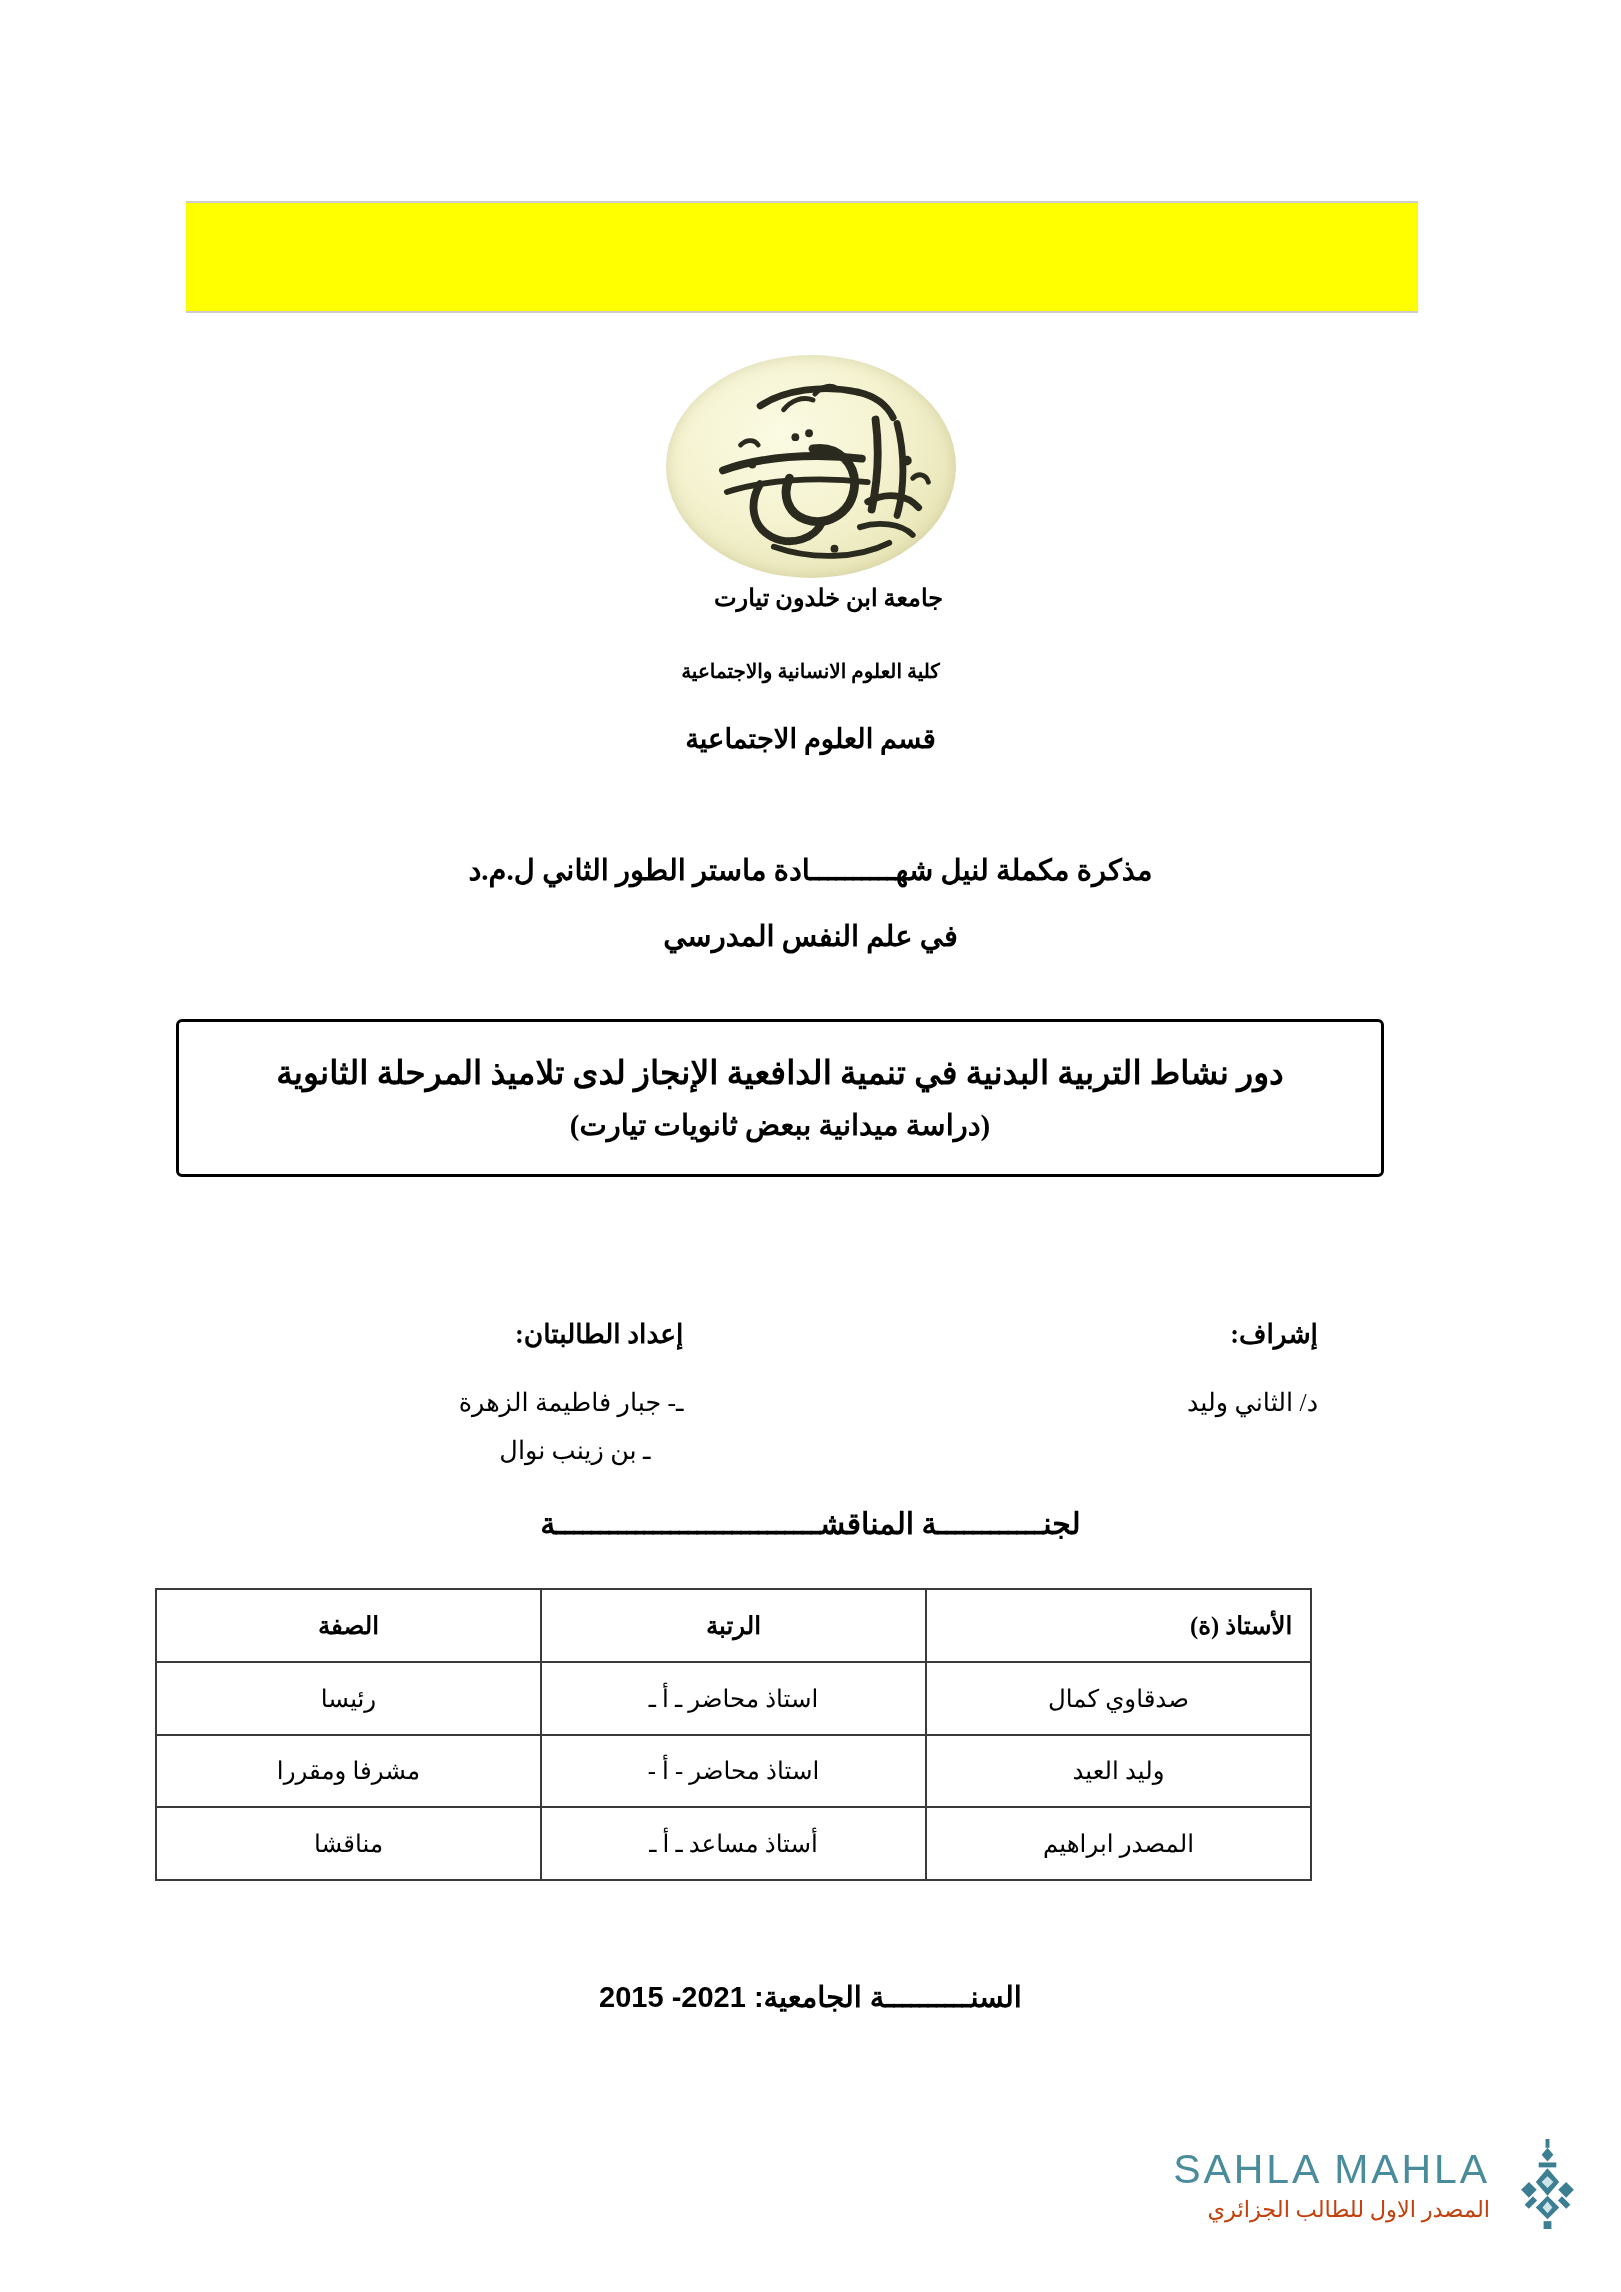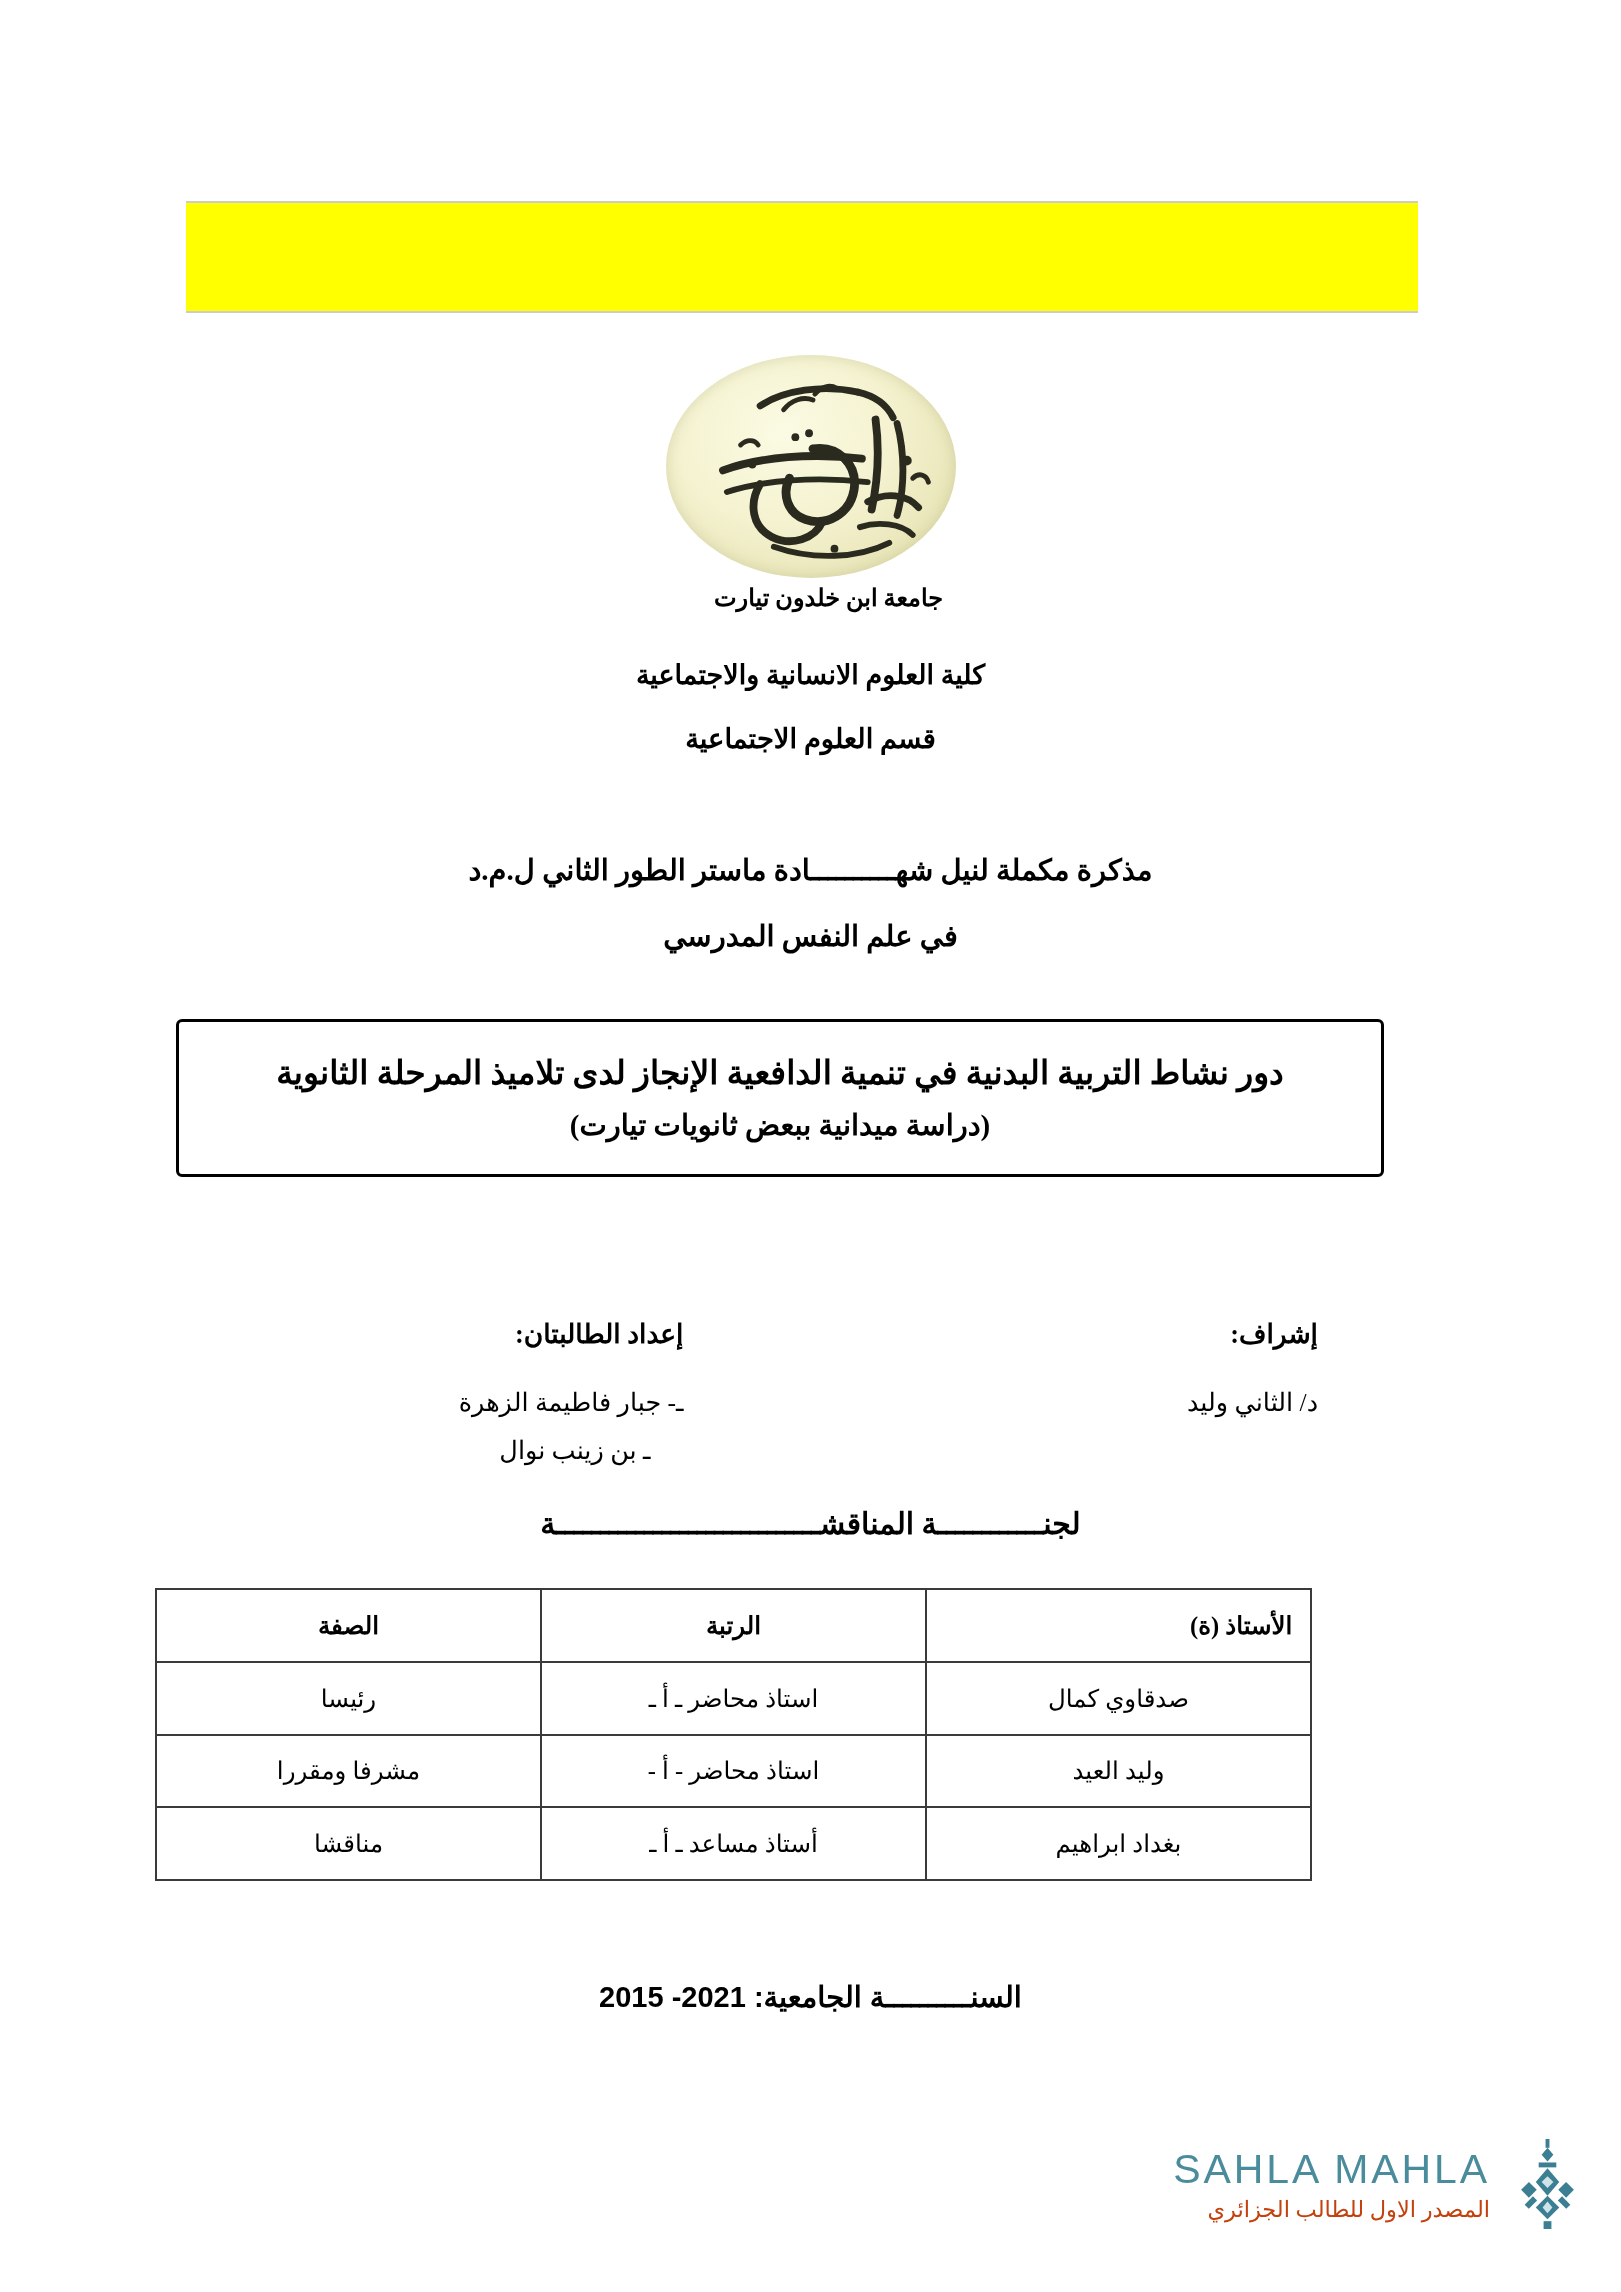--- a/index.html
+++ b/index.html
@@ -47,21 +47,21 @@
 
   
   .hdr{
     position:absolute;
     left:0;right:0;
     text-align:center;
     font-weight:bold;
     color:#000;
   }
   .hdr-1{top:584px;font-size:24px;margin-left:36px;}
-  .hdr-2{top:659px;font-size:27px;}
+  .hdr-2{top:659px;font-size:20px;}
   .hdr-3{top:723px;font-size:27.4px;}
 
   .degree-1{
     position:absolute;left:0;right:0;top:853px;
     text-align:center;font-size:29px;font-weight:bold;letter-spacing:0px;
   }
   .degree-2{
     position:absolute;left:0;right:0;top:919px;
     text-align:center;font-size:29px;font-weight:bold;
   }
@@ -259,21 +259,21 @@
         <td class="col-name">صدقاوي كمال</td>
         <td>استاذ محاضر ـ أ ـ</td>
         <td>رئيسا</td>
       </tr>
       <tr>
         <td class="col-name">وليد العيد</td>
         <td>استاذ محاضر - أ -</td>
         <td>مشرفا ومقررا</td>
       </tr>
       <tr>
-        <td class="col-name">بغداد ابراهيم</td>
+        <td class="col-name">المصدر ابراهيم</td>
         <td>أستاذ مساعد ـ أ ـ</td>
         <td>مناقشا</td>
       </tr>
     </tbody>
   </table>
 
   <div class="year">السنــــــــــة الجامعية: 2021- 2015</div>
 
   <div class="watermark">
     <div class="wm-icon">

